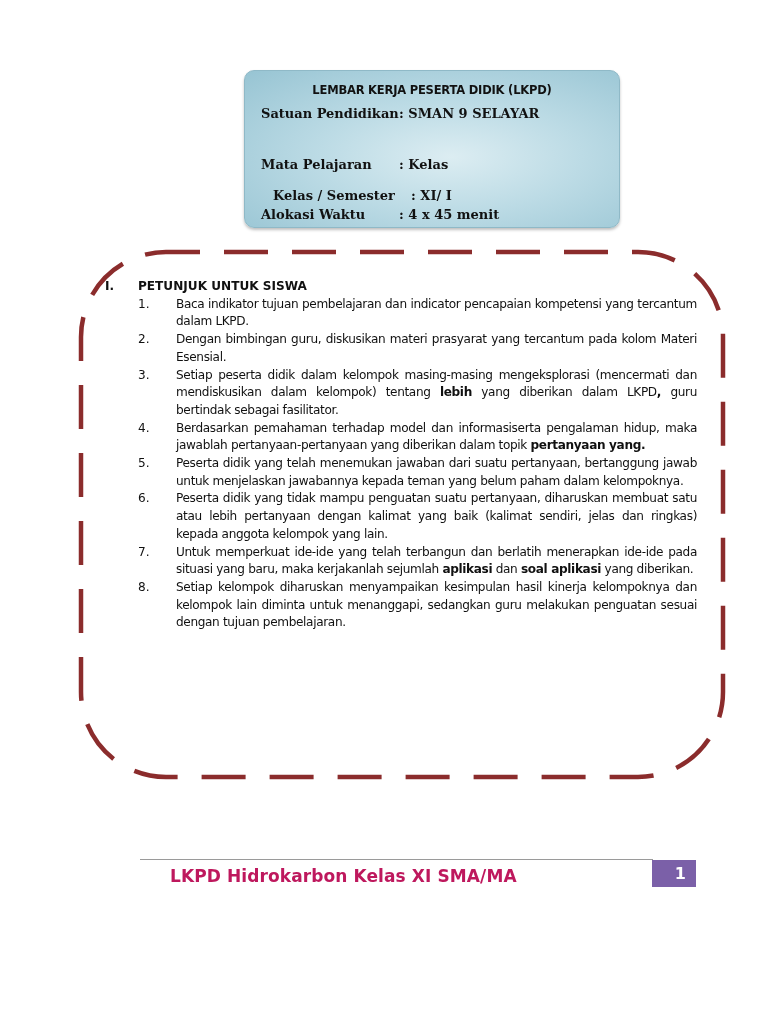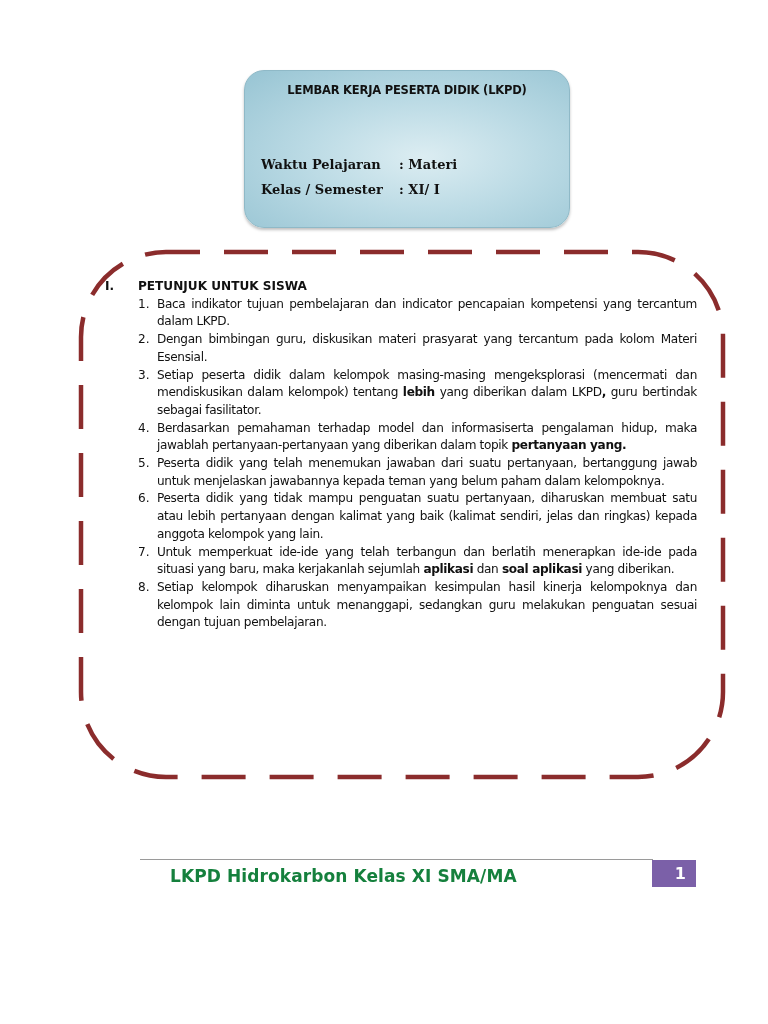--- a/index.html
+++ b/index.html
@@ -11,23 +11,23 @@
       width: 768px;
       height: 1024px;
       position: relative;
       overflow: hidden;
       font-family: "DejaVu Sans", sans-serif;
     }
     .header-box {
       position: absolute;
       left: 244px;
       top: 70px;
-      width: 326px;
+      width: 376px;
       height: 158px;
-      border-radius: 20px;
+      border-radius: 10px;
       background: radial-gradient(ellipse at 55% 55%, #dcedf2 0%, #bcdbe5 45%, #97c4d3 100%);
       box-shadow: 0 2px 3px rgba(0,0,0,0.25);
       border: 1px solid #8fb9c7;
       box-sizing: border-box;
     }
     .header-title {
       position: absolute;
       left: 0;
       top: 12px;
       width: 100%;
@@ -83,37 +83,38 @@
       margin-left: 33px;
     }
     ol.instr li .num {
       width: 19px;
       flex: 0 0 19px;
     }
     ol.instr li .txt {
       flex: 1;
       text-align: justify;
       letter-spacing: -0.35px;
+      margin-left: 19px;
     }
     .footer-line {
       position: absolute;
       left: 140px;
       top: 859px;
       width: 513px;
       height: 1px;
       background: #9a9a9a;
     }
     .footer-text {
       position: absolute;
       left: 170px;
       top: 866px;
       font-family: "DejaVu Sans", sans-serif;
       font-size: 17px;
       font-weight: bold;
-      color: #15803d;
+      color: #be185d;
       letter-spacing: 0.1px;
     }
     .page-num {
       position: absolute;
       left: 652px;
       top: 860px;
       width: 44px;
       height: 27px;
       background: #7b60a8;
       color: #ffffff;
@@ -124,25 +125,31 @@
       box-sizing: border-box;
       padding-right: 10px;
       line-height: 27px;
     }
   </style>
 </head>
 <body>
 
 <div class="header-box">
   <div class="header-title">LEMBAR KERJA PESERTA DIDIK (LKPD)</div>
+  <div class="info-row" style="top:35px;">
+    <span class="lbl">Satuan Pendidikan</span><span>: SMAN 9 SELAYAR</span>
+  </div>
   <div class="info-row" style="top:86px;">
-    <span class="lbl">Waktu Pelajaran</span><span>: Materi</span>
+    <span class="lbl">Mata Pelajaran</span><span>: Kelas</span>
   </div>
-  <div class="info-row" style="top:111px;">
+  <div class="info-row" style="top:117px;margin-left:12px;">
     <span class="lbl">Kelas / Semester</span><span>: XI/ I</span>
+  </div>
+  <div class="info-row" style="top:136px;">
+    <span class="lbl">Alokasi Waktu</span><span>:  4 x 45 menit</span>
   </div>
 </div>
 
 <svg class="dashed-svg" width="768" height="1024">
   <rect x="81" y="252" width="642" height="525" rx="85" ry="85" fill="none" stroke="#8b2c2c" stroke-width="4.5" stroke-dasharray="44 24" stroke-dashoffset="10" stroke-linecap="butt"></rect>
 </svg>
 
 <div class="content">
   <div class="section-title">
     <span class="roman">I.</span>

